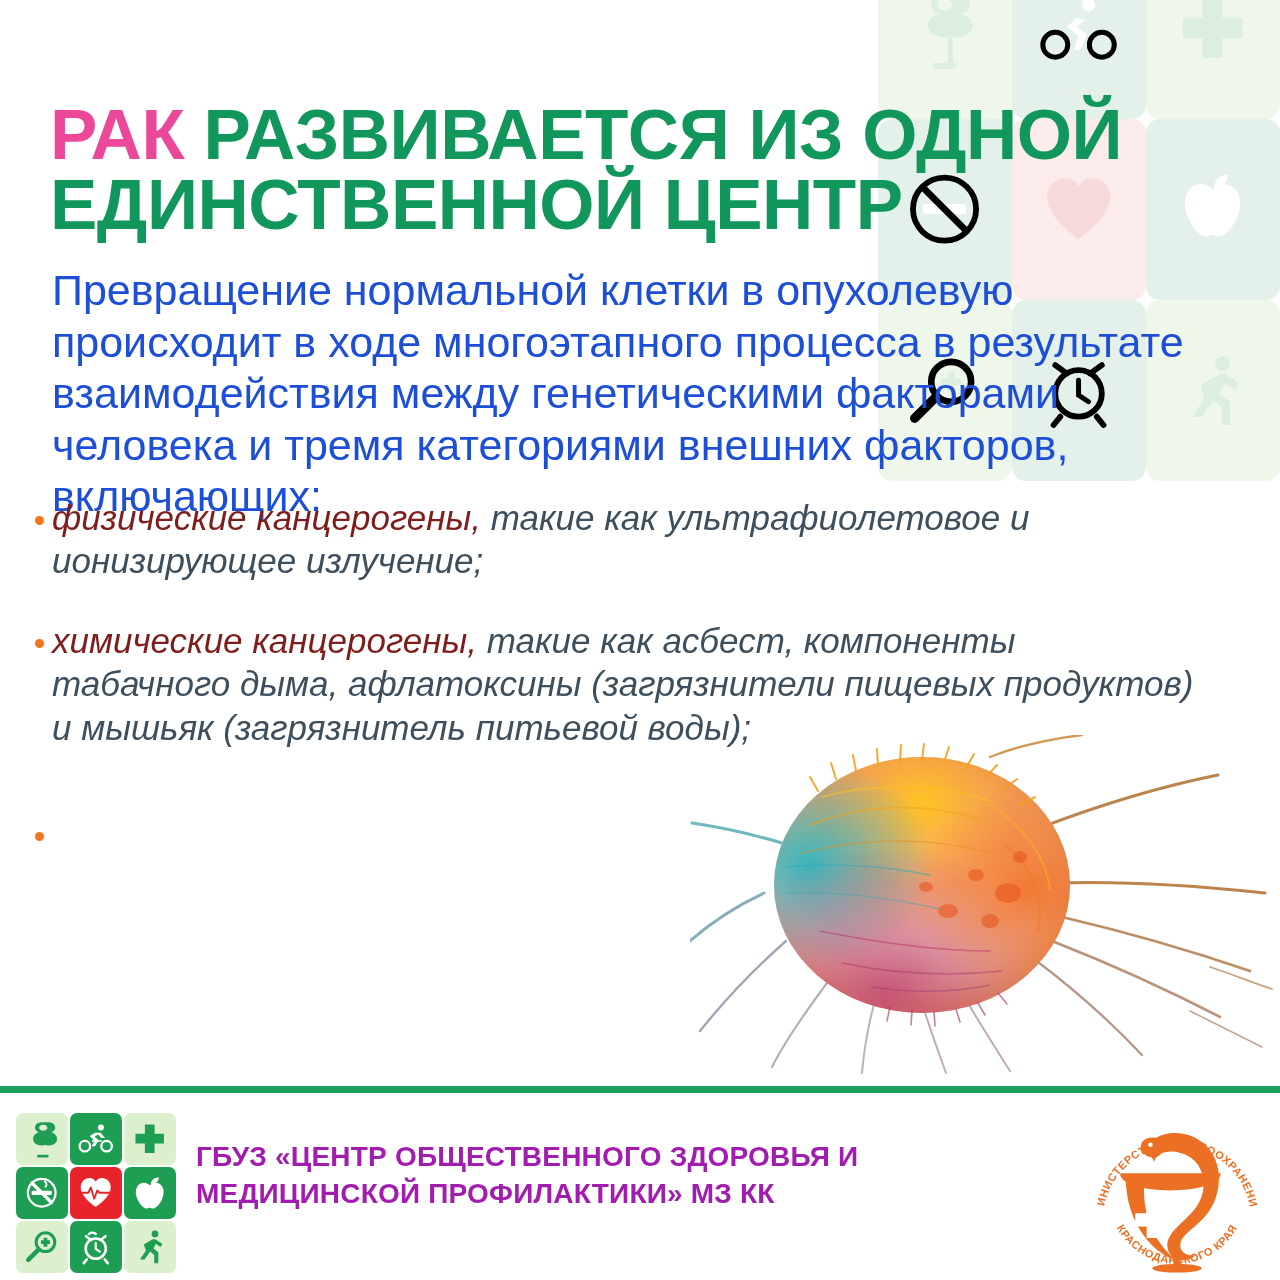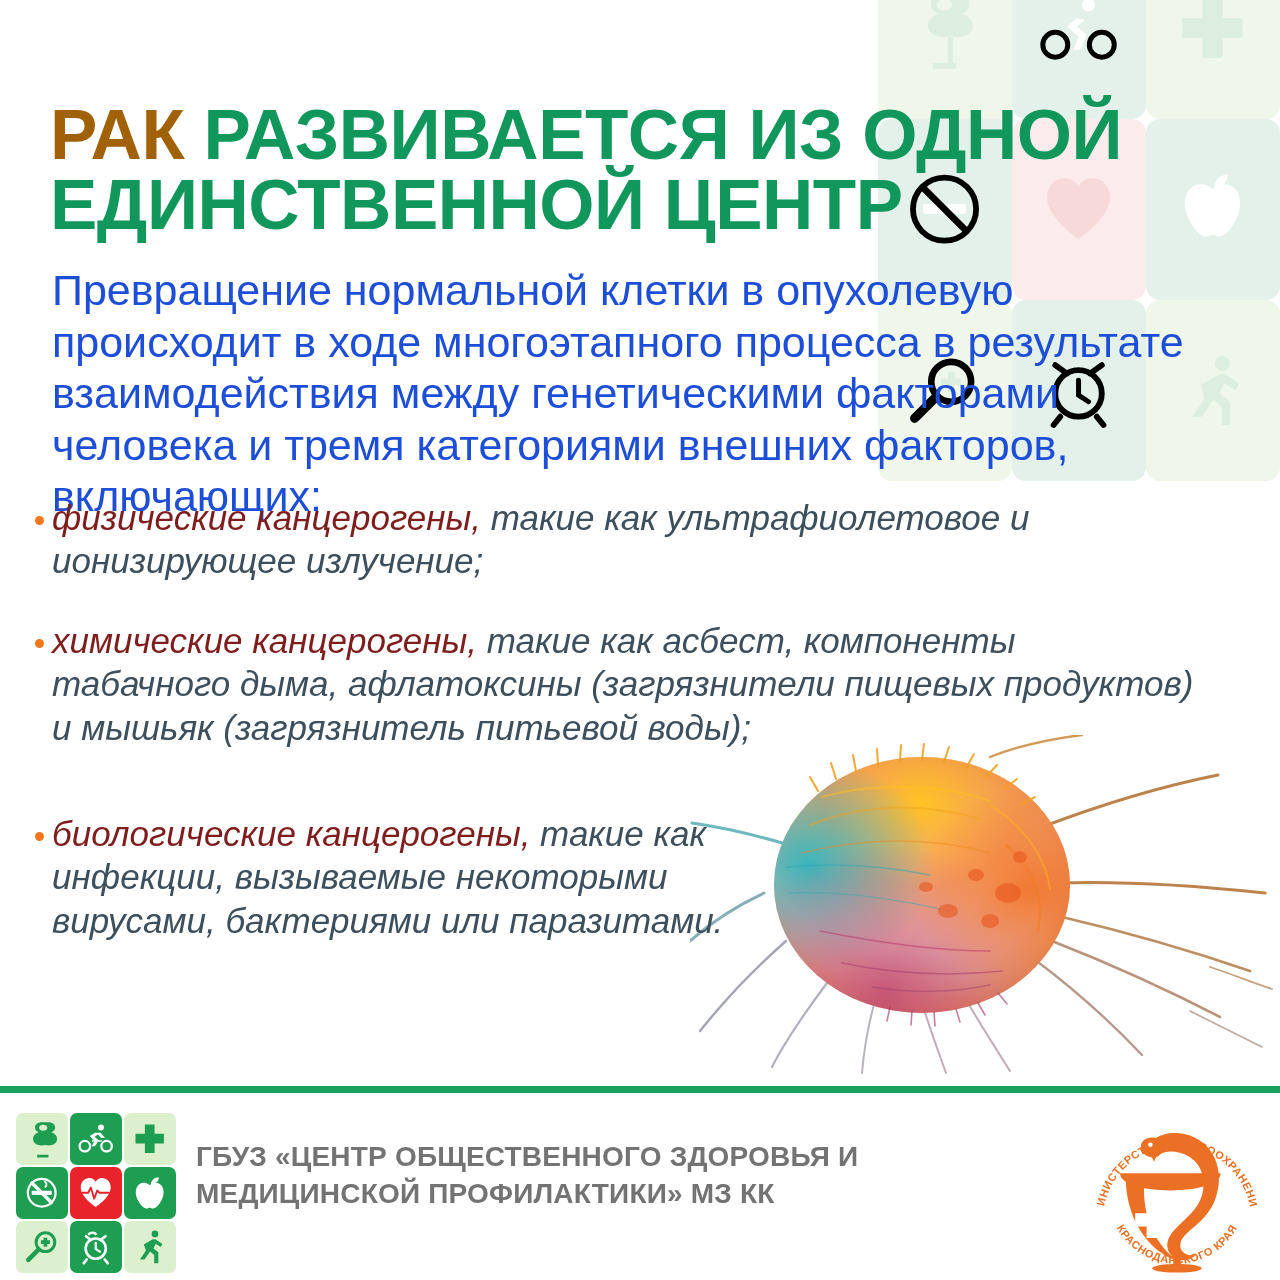--- a/index.html
+++ b/index.html
@@ -33,21 +33,21 @@
 
   
   .title{
     position:absolute;left:50px;top:52px;width:1200px;
     font-size:71px;line-height:0.99;font-weight:700;
     letter-spacing:-0.5px;
     color:#11975c;
     z-index:3;
     white-space:pre-line;
   }
-  .title .accent{color:#a16207;}
+  .title .accent{color:#ec4899;}
 
   
   .intro{
     position:absolute;left:52px;top:222px;width:1185px;
     font-size:43px;line-height:1.20;
     color:#1d4ed8;font-weight:400;
     z-index:3;
   }
 
   
@@ -94,21 +94,21 @@
   .lg-light{background:#ddf0ce;}
   .lg-light svg{fill:#1e9e52;}
   .lg-dark{background:#1e9e52;}
   .lg-dark svg{fill:#ffffff;}
   .lg-red{background:#e8242a;}
   .lg-red svg{fill:#ffffff;}
 
   .org-name{
     position:absolute;left:196px;top:46px;width:830px;
     font-size:28px;line-height:1.32;font-weight:700;
-    color:#737373;letter-spacing:0.2px;
+    color:#a21caf;letter-spacing:0.2px;
     white-space:pre-line;
   }
 
   .ministry-logo{position:absolute;left:1082px;top:4px;width:190px;height:183px;}
   .ministry-logo svg{width:100%;height:100%;display:block;}
 </style>
 </head>
 <body>
 
 <div class="poster">
@@ -184,21 +184,20 @@
       <span class="bullet-text"><span class="lead">физические канцерогены,</span><span> такие как ультрафиолетовое и ионизирующее излучение;</span></span>
     </div>
 
     <div class="bullet" id="bullet-2">
       <span class="bullet-dot"><i></i></span>
       <span class="bullet-text"><span class="lead">химические канцерогены,</span><span> такие как асбест, компоненты табачного дыма, афлатоксины (загрязнители пищевых продуктов) и мышьяк (загрязнитель питьевой воды);</span></span>
     </div>
 
     <div class="bullet" id="bullet-3">
       <span class="bullet-dot"><i></i></span>
-      <span class="bullet-text"><span class="lead">биологические канцерогены,</span><span> такие как инфекции, вызываемые некоторыми вирусами, бактериями или паразитами.</span></span>
     </div>
 
   </div>
 
   <div class="cell-art">
     <svg viewBox="0 0 590 340" xmlns="http://www.w3.org/2000/svg">
       <defs>
         <radialGradient id="body" cx="45%" cy="45%" r="62%">
           <stop offset="0%" stop-color="#fdf4f0"></stop>
           <stop offset="42%" stop-color="#f6e2da"></stop>

